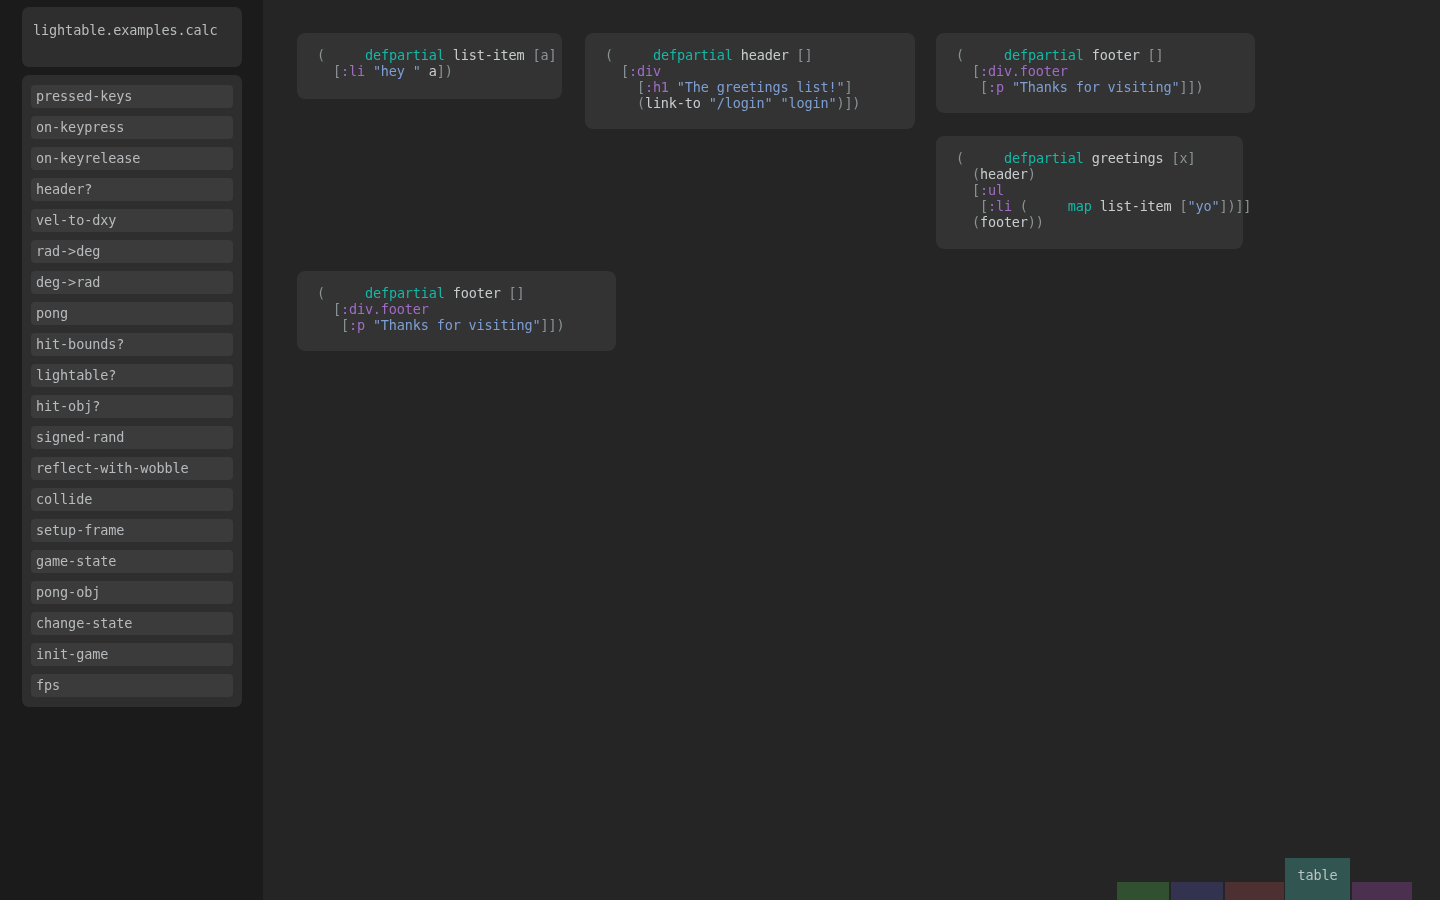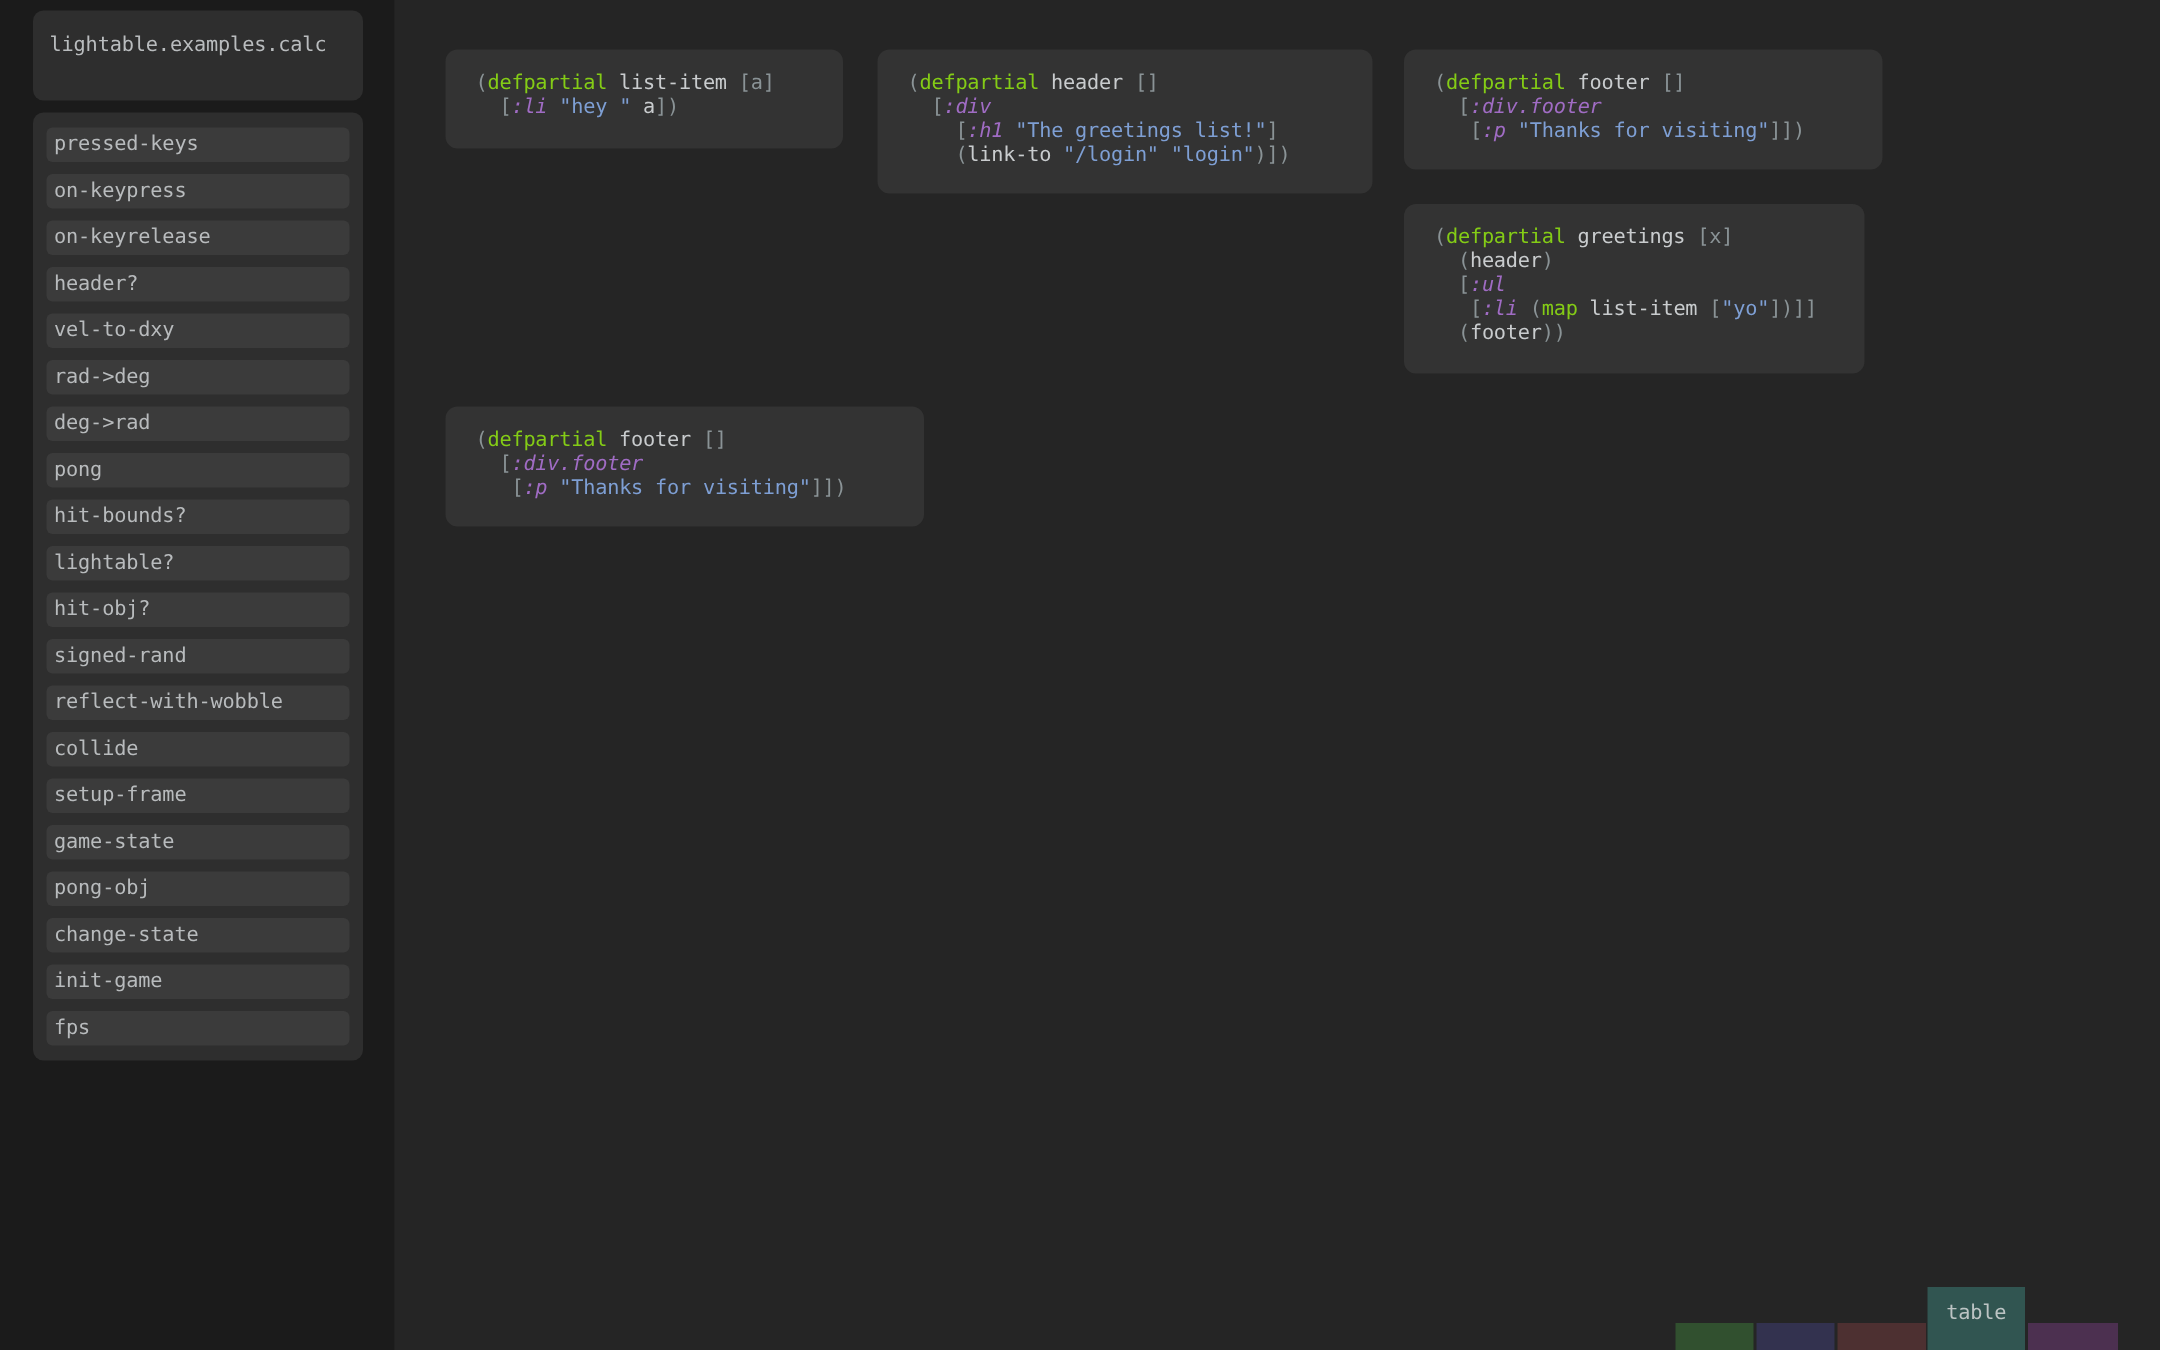--- a/index.html
+++ b/index.html
@@ -89,23 +89,23 @@
     margin: 0;
     font-family: "DejaVu Sans Mono", "Liberation Mono", monospace;
     font-size: 13.5px;
     line-height: 16px;
     color: #c8cbcd;
     white-space: pre;
     letter-spacing: -0.15px;
   }
 
   .tok-paren  { color: #8a9396; }
-  .tok-def    { color: #84cc16; }
+  .tok-def    { color: #14b8a6; margin-left: 40px; }
   .tok-sym    { color: #c9ccce; }
-  .tok-kw     { color: #a06cc4; font-style: italic; }
+  .tok-kw     { color: #a06cc4; }
   .tok-str    { color: #7e9fd4; }
   .tok-brk    { color: #8a9396; }
 
   
   #bottom-strip {
     position: absolute;
     left: 0;
     bottom: 0;
     width: 1440px;
     height: 18px;

